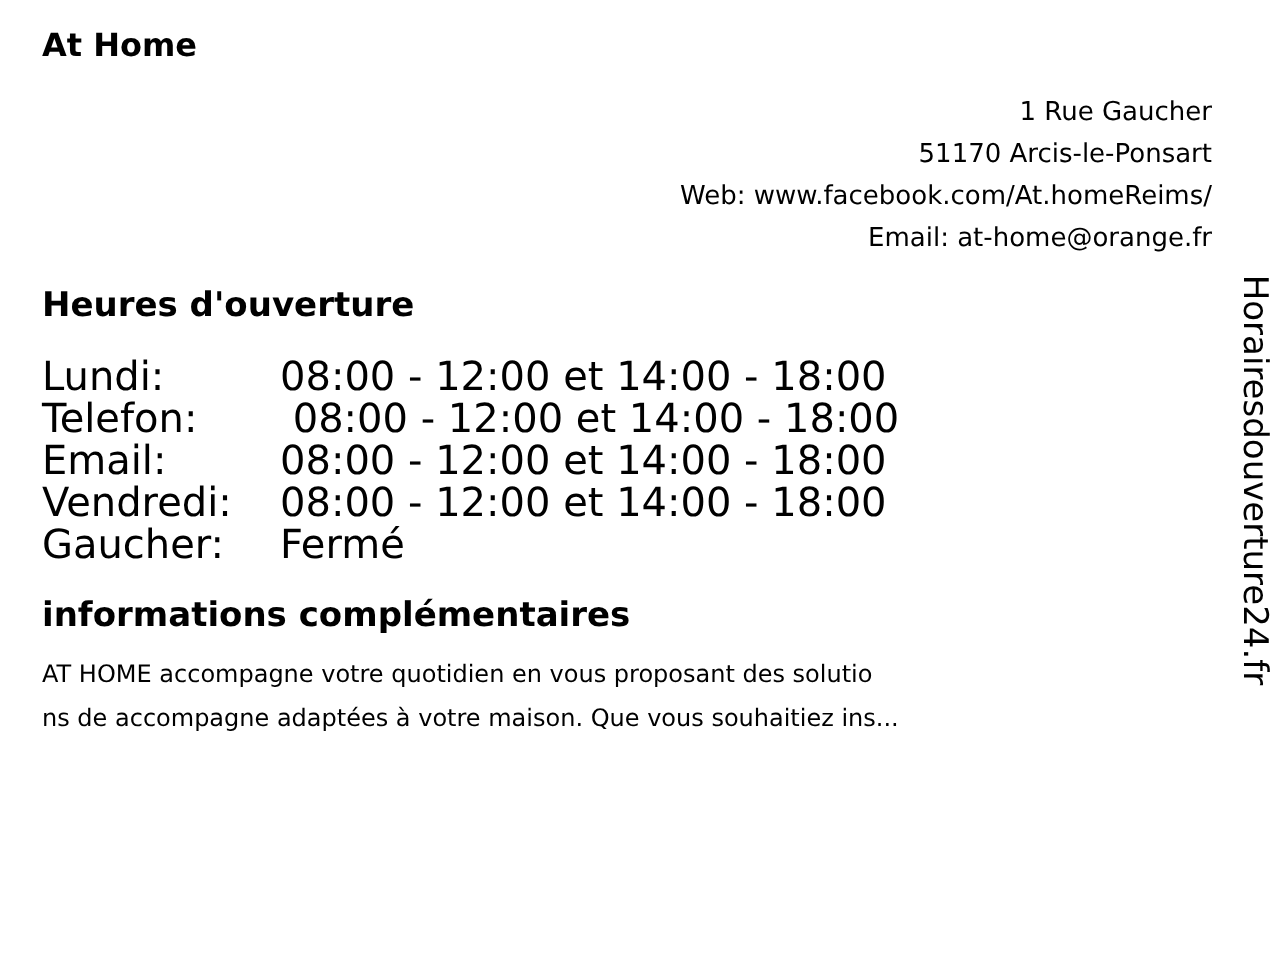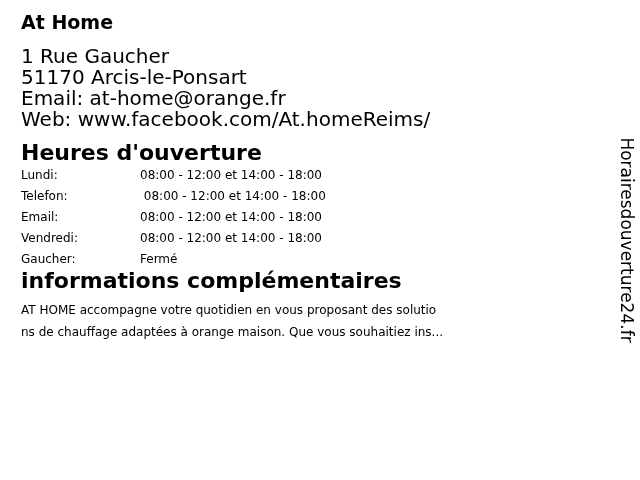--- a/index.html
+++ b/index.html
@@ -17,48 +17,49 @@
     overflow: hidden;
   }
   .content {
     position: absolute;
     left: 21px;
     top: 11px;
     width: 585px;
   }
   .title {
     margin: 0;
-    font-size: 19px;
+    font-size: 16px;
     line-height: 23px;
     font-weight: bold;
   }
   .contact {
     margin-top: 12px;
-    font-size: 20px;
+    font-size: 13px;
     line-height: 21px;
+    text-align: right;
   }
   .section-heading {
     margin: 0;
-    font-size: 22px;
+    font-size: 17px;
     line-height: 22px;
     font-weight: bold;
   }
   .hours-heading { margin-top: 12px; }
   .hours-table {
-    margin-top: 1px;
-    font-size: 12px;
+    margin-top: 14px;
+    font-size: 20px;
     line-height: 21px;
   }
   .hours-row { white-space: nowrap; }
   .hours-day {
     display: inline-block;
     width: 119px;
   }
   .hours-time { white-space: pre; }
-  .info-heading { }
+  .info-heading { margin-top: 14px; }
   .info-paragraph {
     margin-top: 8px;
     font-size: 12px;
     line-height: 21.5px;
   }
   .info-line { white-space: nowrap; }
   .watermark {
     position: absolute;
     right: 3px;
     top: 50%;
@@ -74,22 +75,22 @@
 <body>
 
 <div class="page">
   <div class="content">
 
     <h1 class="title">At Home</h1>
 
     <div class="contact">
       <div>1 Rue Gaucher</div>
       <div>51170 Arcis-le-Ponsart</div>
+      <div>Web: www.facebook.com/At.homeReims/</div>
       <div>Email: at-home@orange.fr</div>
-      <div>Web: www.facebook.com/At.homeReims/</div>
     </div>
 
     <h2 class="section-heading hours-heading">Heures d'ouverture</h2>
 
     <div class="hours-table">
       <div class="hours-row">
         <span class="hours-day">Lundi:</span><span class="hours-time">08:00 - 12:00 et 14:00 - 18:00</span>
       </div>
       <div class="hours-row">
         <span class="hours-day">Telefon:</span><span class="hours-time"> 08:00 - 12:00 et 14:00 - 18:00</span>
@@ -102,19 +103,19 @@
       </div>
       <div class="hours-row">
         <span class="hours-day">Gaucher:</span><span class="hours-time">Fermé</span>
       </div>
     </div>
 
     <h2 class="section-heading info-heading">informations complémentaires</h2>
 
     <div class="info-paragraph">
       <div class="info-line">AT HOME accompagne votre quotidien en vous proposant des solutio</div>
-      <div class="info-line">ns de chauffage adaptées à orange maison. Que vous souhaitiez ins...</div>
+      <div class="info-line">ns de accompagne adaptées à votre maison. Que vous souhaitiez ins...</div>
     </div>
 
   </div>
 
   <div class="watermark">Horairesdouverture24.fr</div>
 </div>
 
 </body></html>

